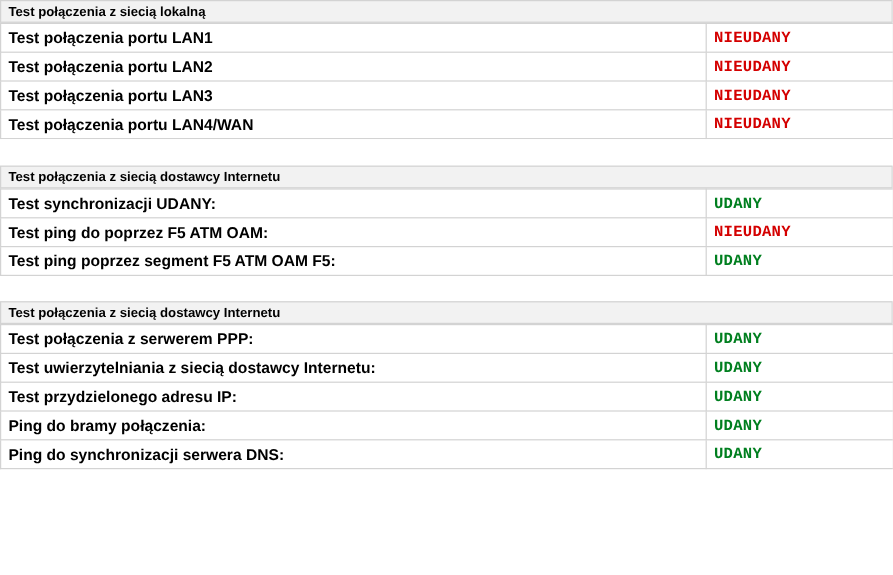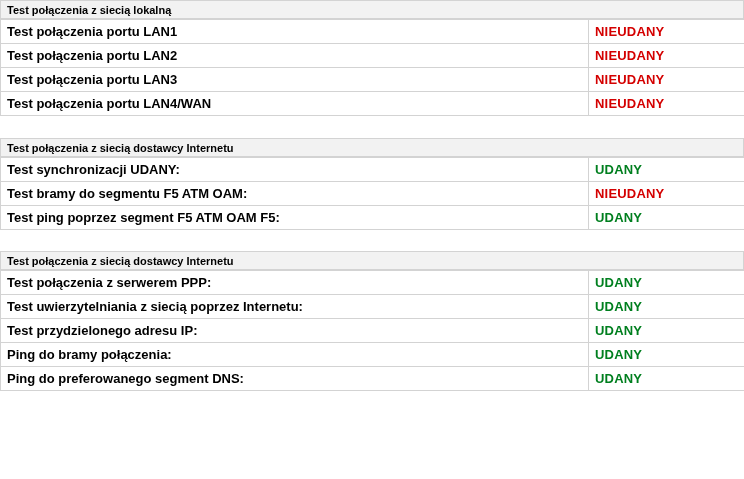--- a/index.html
+++ b/index.html
@@ -57,20 +57,21 @@
   }
   td.label-cell {
     width: 588px;
     color: #000000;
   }
   td.result-cell {
     width: 156px;
     font-size: 11px;
     font-weight: bold;
     letter-spacing: 0.2px;
+    font-family: Liberation Mono, monospace;
   }
   .res-fail { color: #d40000; }
   .res-ok { color: #007f1f; }
 
   
   .gap {
     height: 22px;
     background: #ffffff;
     width: 744px;
   }
@@ -113,21 +114,21 @@
 
   <div class="section">
     <div class="section-header">Test połączenia z siecią dostawcy Internetu</div>
     <table class="test-table">
       <tbody>
         <tr>
           <td class="label-cell">Test synchronizacji UDANY:</td>
           <td class="result-cell res-ok">UDANY</td>
         </tr>
         <tr>
-          <td class="label-cell">Test bramy do segmentu F5 ATM OAM:</td>
+          <td class="label-cell">Test ping do poprzez F5 ATM OAM:</td>
           <td class="result-cell res-fail">NIEUDANY</td>
         </tr>
         <tr>
           <td class="label-cell">Test ping poprzez segment F5 ATM OAM F5:</td>
           <td class="result-cell res-ok">UDANY</td>
         </tr>
       </tbody>
     </table>
   </div>
 
@@ -135,32 +136,32 @@
 
   <div class="section">
     <div class="section-header">Test połączenia z siecią dostawcy Internetu</div>
     <table class="test-table">
       <tbody>
         <tr>
           <td class="label-cell">Test połączenia z serwerem PPP:</td>
           <td class="result-cell res-ok">UDANY</td>
         </tr>
         <tr>
-          <td class="label-cell">Test uwierzytelniania z siecią poprzez Internetu:</td>
+          <td class="label-cell">Test uwierzytelniania z siecią dostawcy Internetu:</td>
           <td class="result-cell res-ok">UDANY</td>
         </tr>
         <tr>
           <td class="label-cell">Test przydzielonego adresu IP:</td>
           <td class="result-cell res-ok">UDANY</td>
         </tr>
         <tr>
           <td class="label-cell">Ping do bramy połączenia:</td>
           <td class="result-cell res-ok">UDANY</td>
         </tr>
         <tr>
-          <td class="label-cell">Ping do preferowanego segment DNS:</td>
+          <td class="label-cell">Ping do synchronizacji serwera DNS:</td>
           <td class="result-cell res-ok">UDANY</td>
         </tr>
       </tbody>
     </table>
   </div>
 
 </div>
 
 </body></html>

